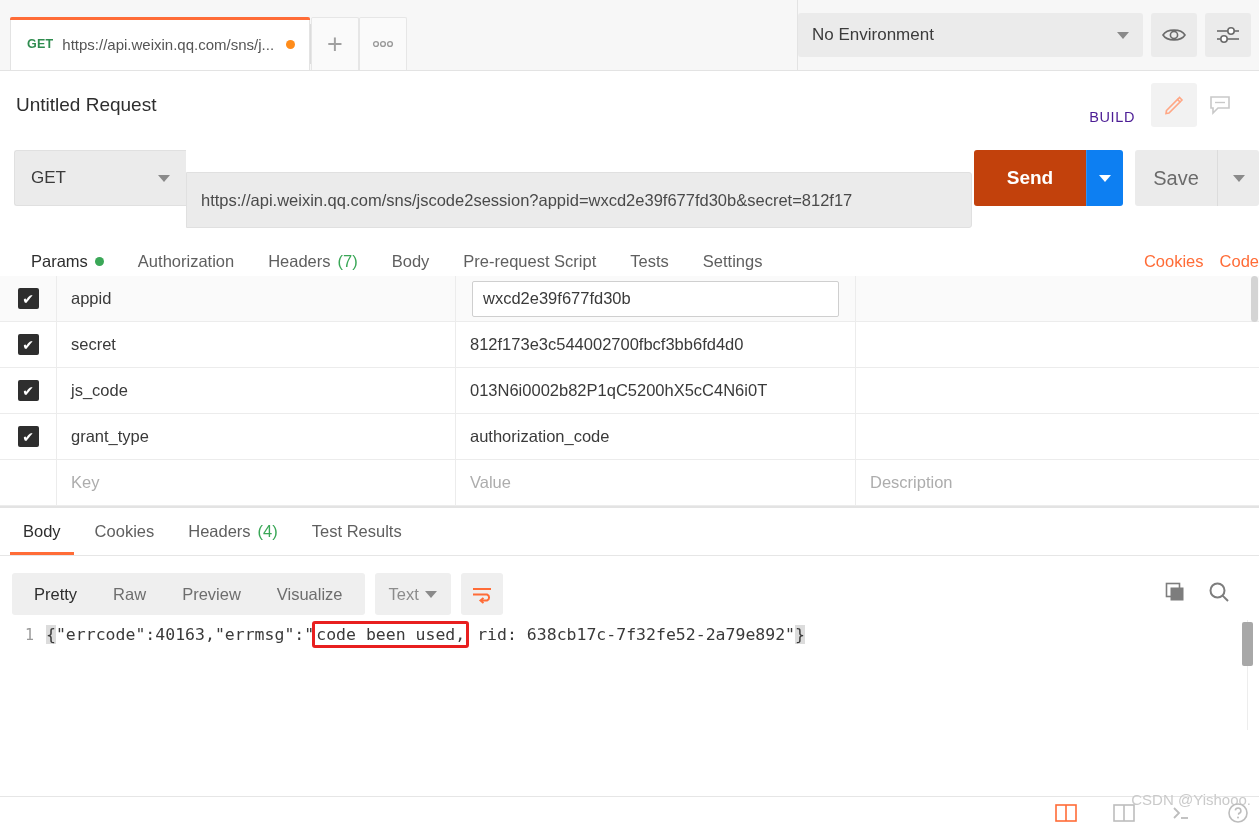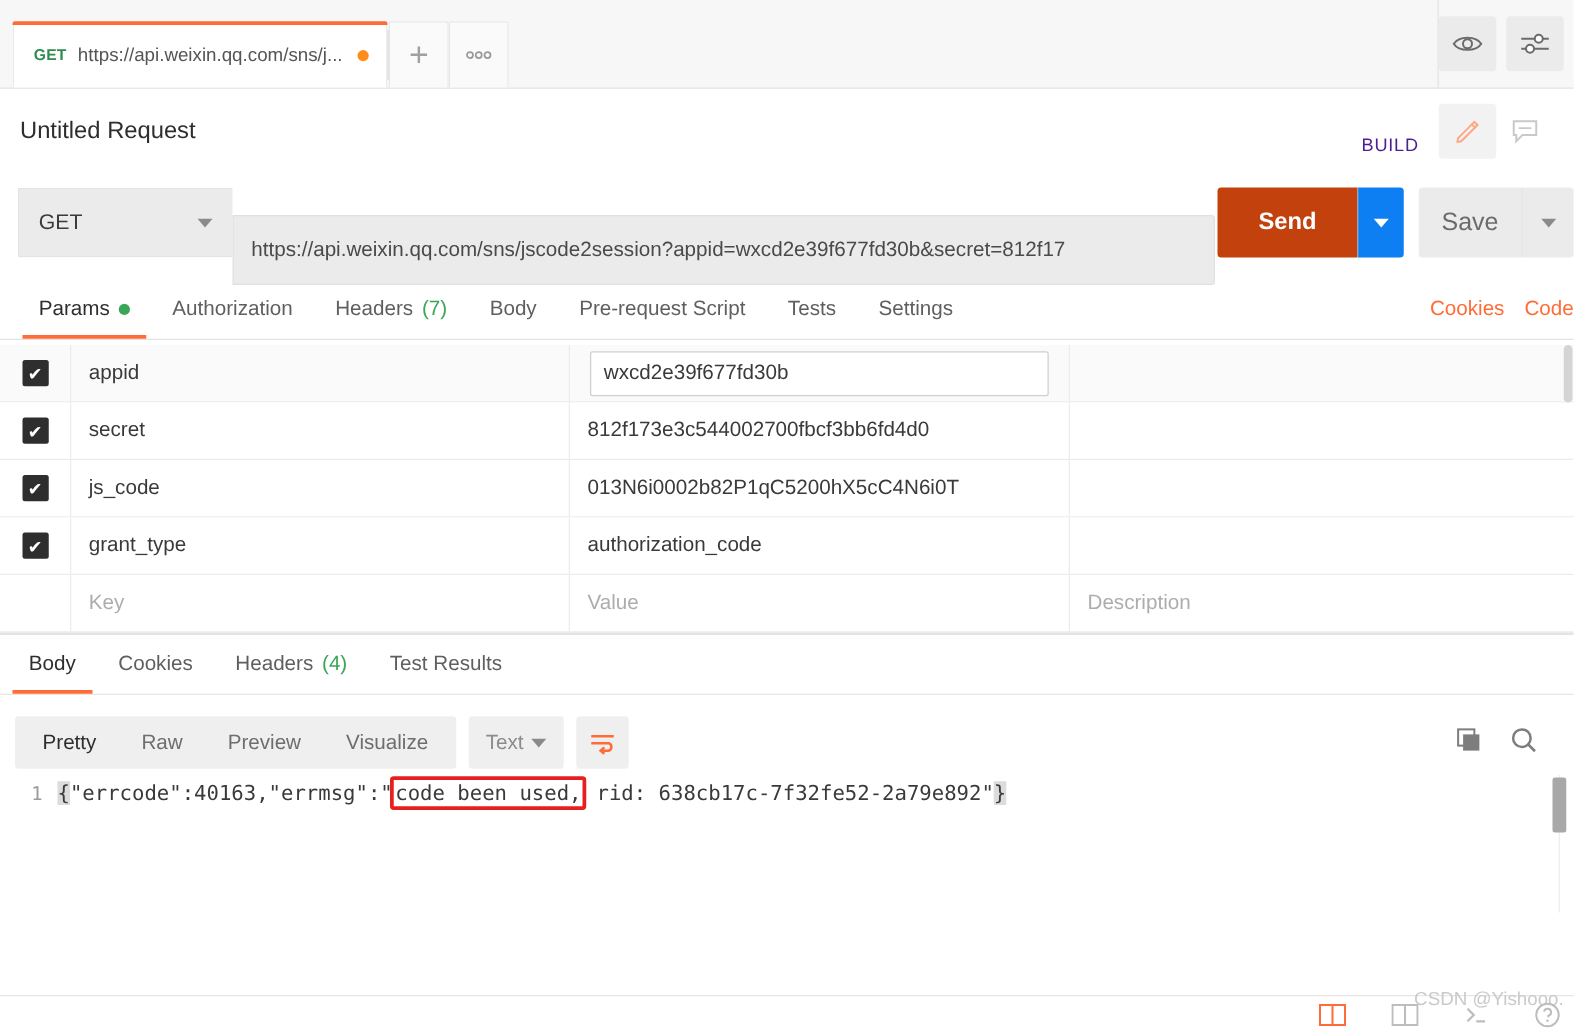--- a/index.html
+++ b/index.html
@@ -101,21 +101,21 @@
     width: 82px; height: 56px; background: #ebebeb; color: #6b6b6b; font-size: 20px;
     display: flex; align-items: center; justify-content: center; border-radius: 3px 0 0 3px;
   }
   .save-caret {
     width: 42px; height: 56px; background: #ebebeb; border-radius: 0 3px 3px 0;
     display: flex; align-items: center; justify-content: center; border-left: 1px solid #dcdcdc;
   }
 
   
   .reqtabs {
-    position: absolute; left: 0; top: 224px; width: 1259px; height: 48px;
+    position: absolute; left: 0; top: 238px; width: 1259px; height: 48px;
     border-bottom: 1px solid #e3e3e3; display: flex; align-items: stretch; padding-left: 14px;
   }
   .rtab {
     position: relative; display: flex; align-items: center; gap: 7px;
     padding: 0 17px; color: #5f5f5f; font-size: 16.5px;
   }
   .rtab.active { color: #2e2e2e; }
   .rtab.active::after {
     content: ""; position: absolute; left: 4px; right: 4px; bottom: 0; height: 3px; background: #ff6c37;
   }
@@ -219,20 +219,24 @@
       <div class="tab-btn more">
         <svg width="22" height="8" viewBox="0 0 22 8">
           <circle cx="4" cy="4" r="2.4" fill="none" stroke="#9a9a9a" stroke-width="1.4"></circle>
           <circle cx="11" cy="4" r="2.4" fill="none" stroke="#9a9a9a" stroke-width="1.4"></circle>
           <circle cx="18" cy="4" r="2.4" fill="none" stroke="#9a9a9a" stroke-width="1.4"></circle>
         </svg>
       </div>
     </div>
 
     <div class="env-area">
+      <div class="env-select">
+        <span class="lbl">No Environment</span>
+        <span class="caret"></span>
+      </div>
       <div class="icon-sq">
         <svg width="26" height="20" viewBox="0 0 26 20">
           <path d="M2 10 C6 3.5 20 3.5 24 10 C20 16.5 6 16.5 2 10 Z" fill="none" stroke="#6b6b6b" stroke-width="1.6"></path>
           <circle cx="13" cy="10" r="3.6" fill="none" stroke="#6b6b6b" stroke-width="1.6"></circle>
         </svg>
       </div>
       <div class="icon-sq">
         <svg width="26" height="22" viewBox="0 0 26 22">
           <line x1="2" y1="7" x2="24" y2="7" stroke="#6b6b6b" stroke-width="1.6"></line>
           <line x1="2" y1="15" x2="24" y2="15" stroke="#6b6b6b" stroke-width="1.6"></line>

